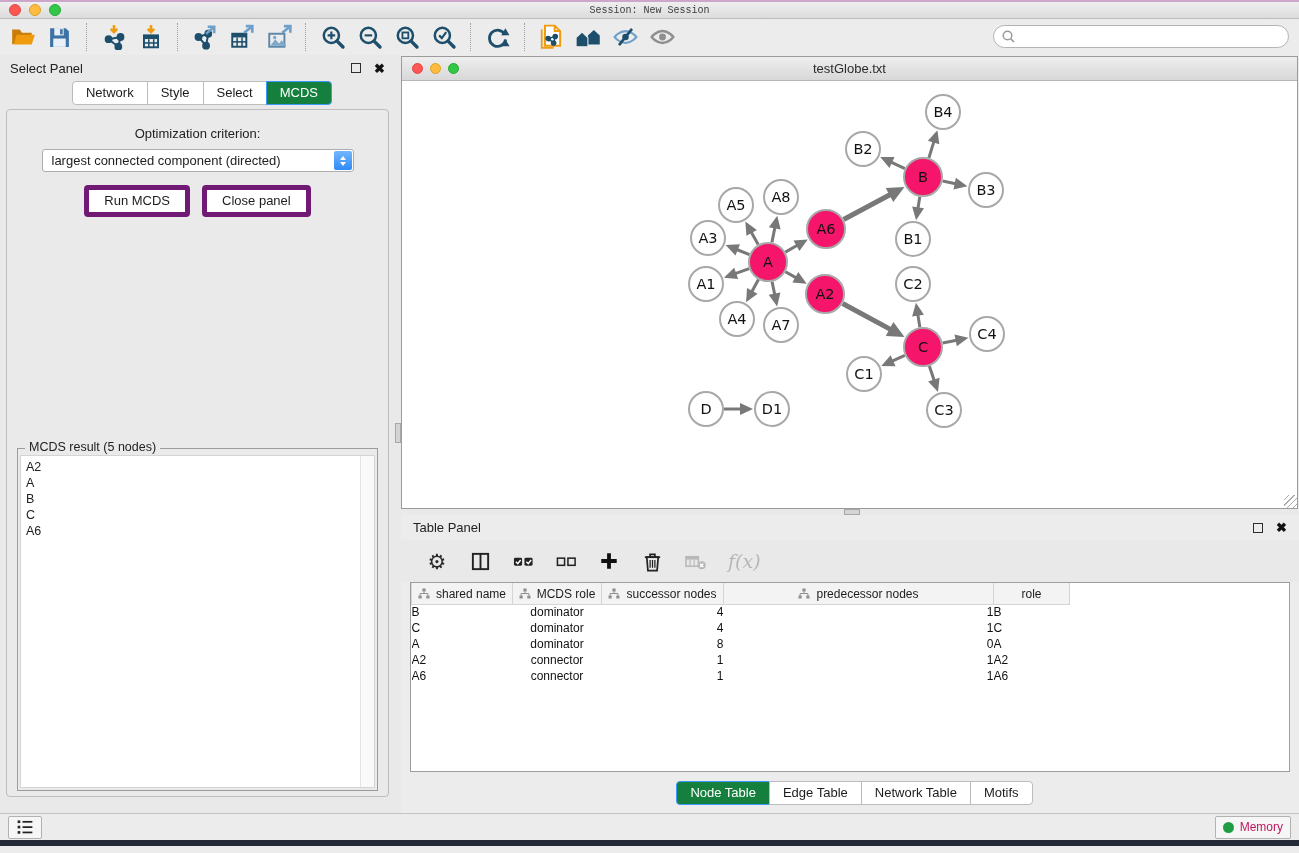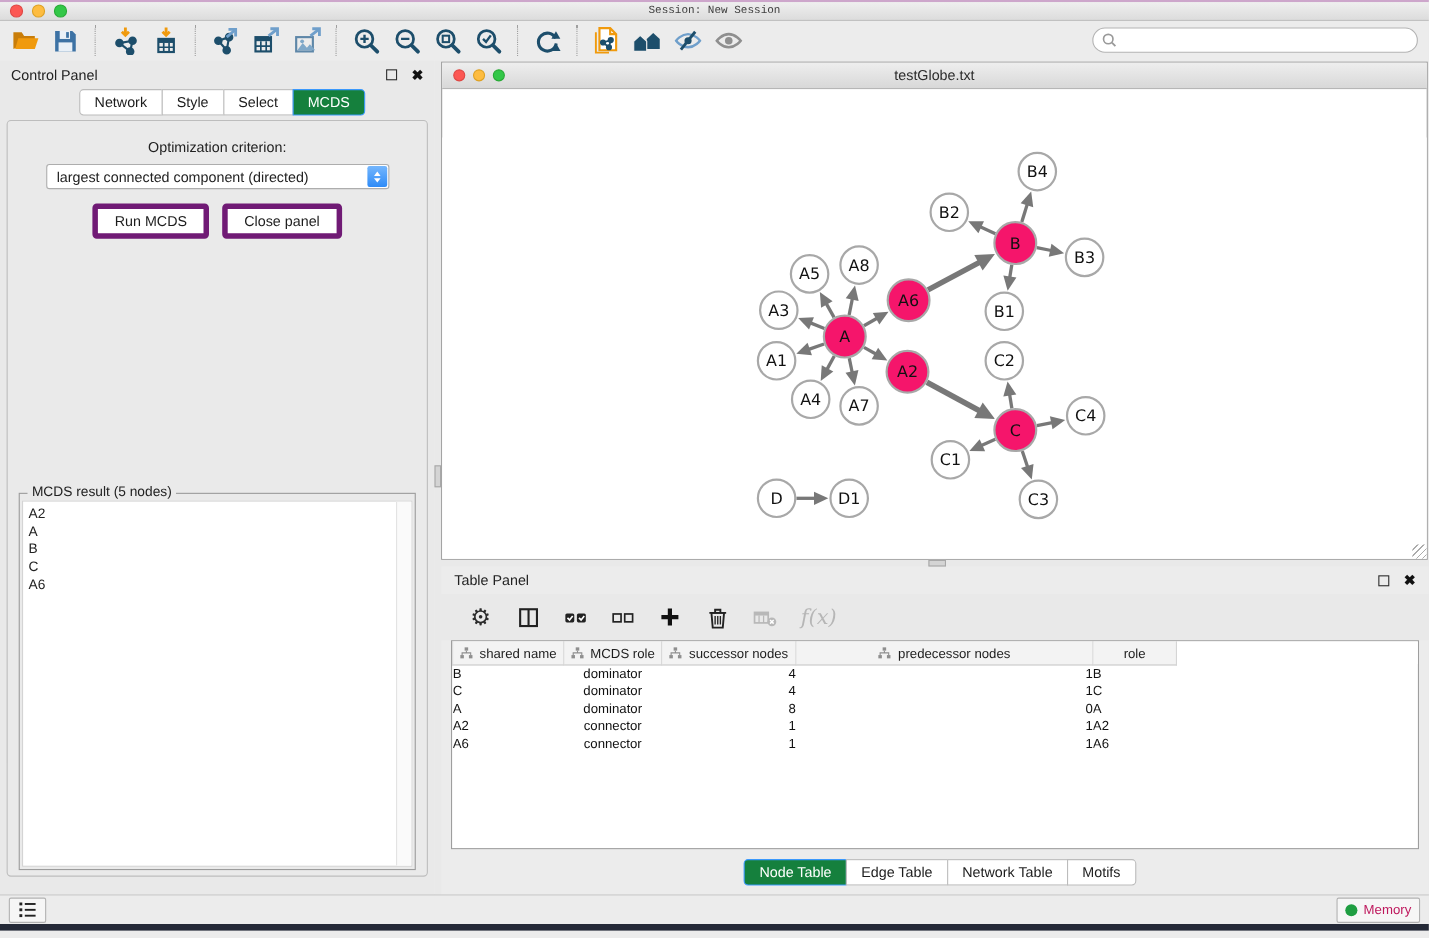--- a/index.html
+++ b/index.html
@@ -92,21 +92,21 @@
   .result-scroll { width:14px; background:#fafafa; border-left:1px solid #e3e3e3; }
 
   
   .vdivider { width:6px; background:#e9e9e9; position:relative; }
   .vdivider .nub { position:absolute; left:0; top:368px; width:6px; height:20px; background:#d4d4d4; border:1px solid #a8a8a8; }
 
   
   .right-area { flex:1; display:flex; flex-direction:column; min-width:0; }
   .network-window {
     margin:1px 1px 0 0; height:453px; border:1px solid #9b9b9b; background:#fff;
-    display:flex; flex-direction:column; position:relative;gap:44px;
+    display:flex; flex-direction:column; position:relative;
   }
   .net-titlebar {
     height:24px; background:linear-gradient(#eeeeee,#d8d8d8); border-bottom:1px solid #b6b6b6;
     position:relative; display:flex; align-items:center; justify-content:center; font-size:13px; color:#2b2b2b;
   }
   .net-lights { position:absolute; left:10px; display:flex; gap:7px; }
   .net-lights .light { width:11px; height:11px; }
   .net-canvas { flex:1; position:relative; overflow:hidden; background:#fff; }
   .grip {
     position:absolute; right:0; bottom:0; width:13px; height:13px;
@@ -319,21 +319,21 @@
       <line x1="9.8" y1="9.8" x2="13" y2="13" stroke="#9a9a9a" stroke-width="1.7"></line>
     </svg>
     <input class="search-input" type="text" placeholder="" style="">
   </div>
 </div>
 
 <div class="main">
 
   <div class="control-panel">
     <div class="cp-header">
-      <span>Control Panel</span>
+      <span>Select Panel</span>
       <span class="spacer"></span>
       <span class="float-icon"></span>
       <span class="close-icon">✖</span>
     </div>
     <div class="cp-tabs">
       <span class="seg-tab">Network</span>
       <span class="seg-tab">Style</span>
       <span class="seg-tab">Select</span>
       <span class="seg-tab active">MCDS</span>
     </div>

